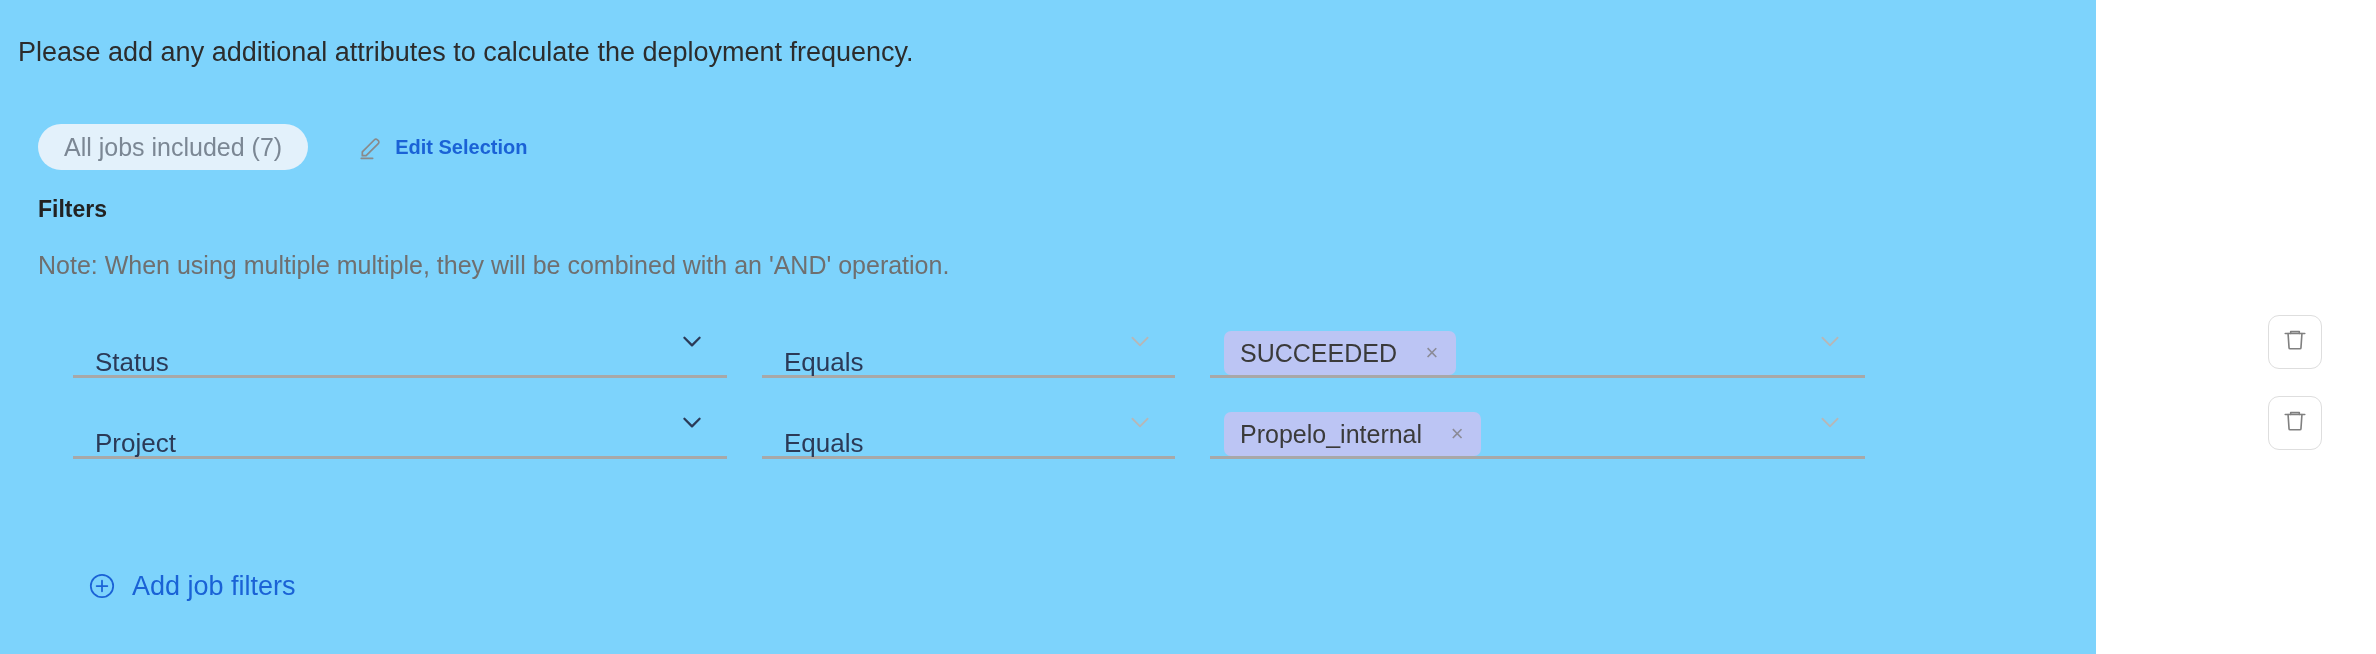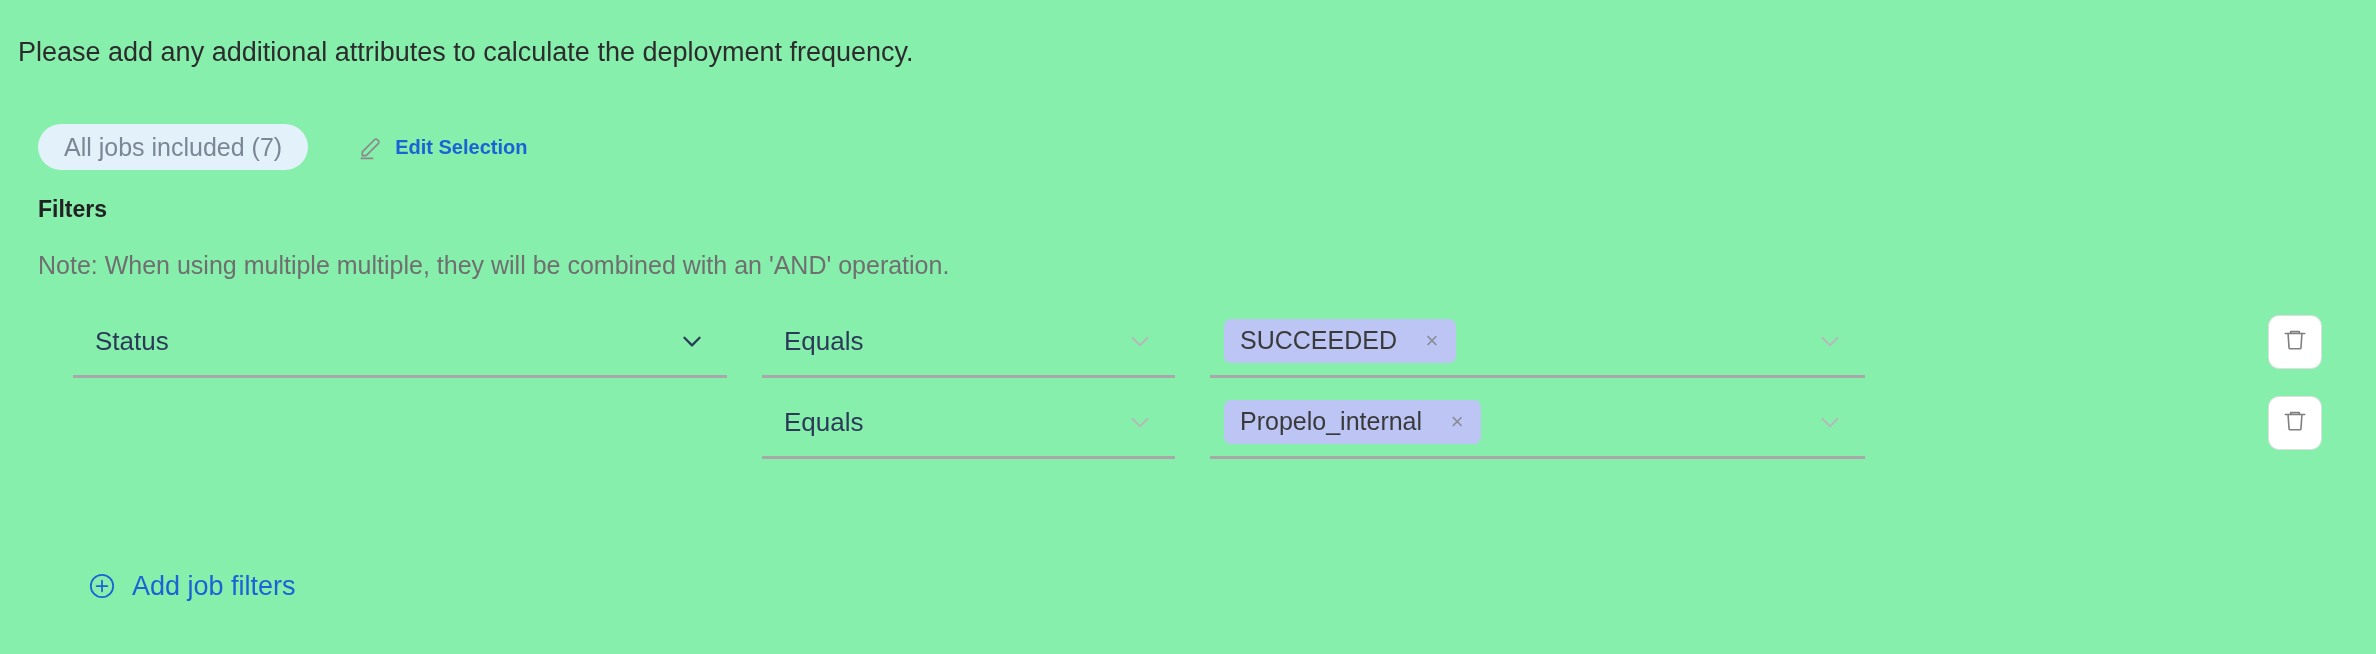--- a/index.html
+++ b/index.html
@@ -7,23 +7,23 @@
   html, body {
     width: 2376px;
     height: 654px;
     background: #ffffff;
     font-family: "Liberation Sans", sans-serif;
     overflow: hidden;
   }
 
   .page {
     position: relative;
-    width: 2376px;
+    width: 2096px;
     height: 654px;
-    background: #86efac;
+    background: #7dd3fc;
   }
 
   
   .intro {
     position: absolute;
     left: 18px;
     top: 36px;
     font-size: 27px;
     line-height: 32px;
     color: #2c2c2c;
@@ -106,21 +106,21 @@
     height: 86px;
   }
   .filter-row.row-0 { top: 306px; }
   .filter-row.row-1 { top: 387px; }
 
   .field {
     position: absolute;
     top: 0;
     height: 72px;
     display: flex;
-    align-items: center;
+    align-items: flex-end;
     border-bottom: 3px solid #a8a8a8;
     cursor: pointer;
   }
 
   .field.field-attribute { left: 73px;   width: 654px; }
   .field.field-operator  { left: 762px;  width: 413px; }
   .field.field-value     { left: 1210px; width: 655px; }
 
   .field .field-text {
     font-size: 26px;
@@ -284,20 +284,28 @@
           <path d="M3 6h18"></path>
           <path d="M8 6V4.3h8V6"></path>
           <path d="M5.6 6l0.9 13.2a1 1 0 0 0 1 0.9h9a1 1 0 0 0 1-0.9L18.4 6"></path>
         </svg>
       </span>
     </div>
   </div>
 
   <div class="filter-row row-1">
 
+    <div class="field field-attribute">
+      <span class="field-text">Project</span>
+      <span class="chev chev-dark">
+        <svg width="26" height="26" viewBox="0 0 24 24" fill="none" stroke="currentColor" stroke-width="2.1" stroke-linecap="round" stroke-linejoin="round">
+          <polyline points="5 9 12 16 19 9"></polyline>
+        </svg>
+      </span>
+    </div>
 
     <div class="field field-operator">
       <span class="field-text">Equals</span>
       <span class="chev chev-light">
         <svg width="26" height="26" viewBox="0 0 24 24" fill="none" stroke="currentColor" stroke-width="1.7" stroke-linecap="round" stroke-linejoin="round">
           <polyline points="5 9 12 16 19 9"></polyline>
         </svg>
       </span>
     </div>
 

